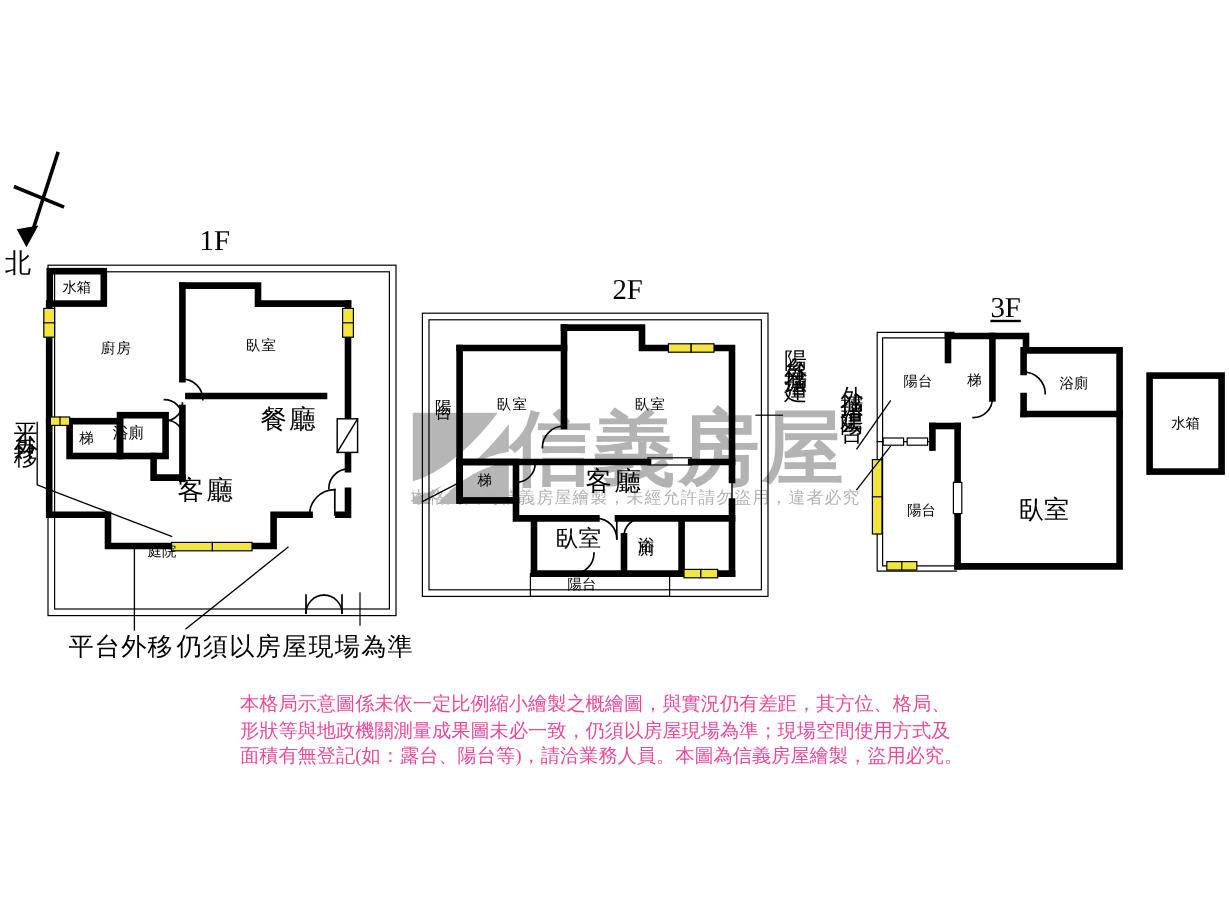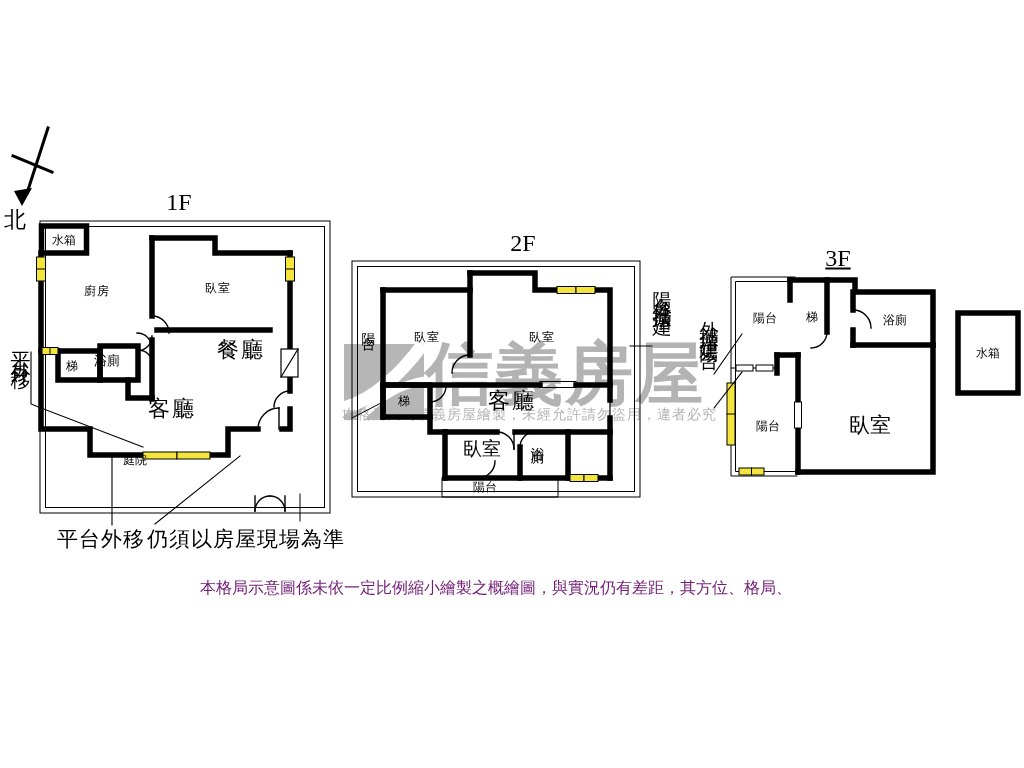--- a/index.html
+++ b/index.html
@@ -18,21 +18,21 @@
   .lbl{position:absolute;z-index:2;color:#000;white-space:nowrap;
        transform:translate(-50%,-50%);}
   .vtext{writing-mode:vertical-rl;text-orientation:upright;transform:translateX(-50%);}
   .ftitle{font-size:24px;}
   .big{font-size:22px;letter-spacing:2px;}
   .mid{font-size:12px;letter-spacing:1px;}
   .sm{font-size:12px;}
   .xs{font-size:13px;}
   .anno{font-size:21px;letter-spacing:1px;}
   .disclaimer{position:absolute;left:200px;top:577px;width:645px;z-index:2;
-              font-size:16px;line-height:21.5px;color:#701a75;}
+              font-size:16px;line-height:21.5px;color:#ec4899;}
 </style>
 </head>
 <body>
 
 <div class="canvas">
 
   <div class="watermark">
     <svg class="wm-logo" width="90" height="86">
       <rect x="3" y="4" width="80" height="76" fill="#b6b6b6"></rect>
       <path d="M3,68 C32,60 60,34 82,4" stroke="#fff" stroke-width="13" fill="none"></path>
@@ -213,16 +213,17 @@
   <span class="lbl sm" style="left:765px;top:318px;">陽台</span>
   <span class="lbl sm" style="left:812px;top:317px;">梯</span>
   <span class="lbl sm" style="left:895px;top:320px;">浴廁</span>
   <span class="lbl sm" style="left:768px;top:426px;">陽台</span>
   <span class="lbl" style="left:870px;top:425px;font-size:21px;">臥室</span>
   <span class="lbl sm" style="left:988px;top:353px;">水箱</span>
   <span class="lbl vtext" style="left:706px;top:306px;font-size:19px;letter-spacing:6px;transform:none;margin-left:-10px;">外擴增建陽台</span>
 
   <div class="disclaimer">
     <span>本格局示意圖係未依一定比例縮小繪製之概繪圖，與實況仍有差距，其方位、格局、</span><br>
-    <br>
+    <span>形狀等與地政機關測量成果圖未必一致，仍須以房屋現場為準；現場空間使用方式及</span><br>
+    <span>面積有無登記(如：露台、陽台等)，請洽業務人員。本圖為信義房屋繪製，盜用必究。</span>
   </div>
 
 </div>
 
 </body></html>

